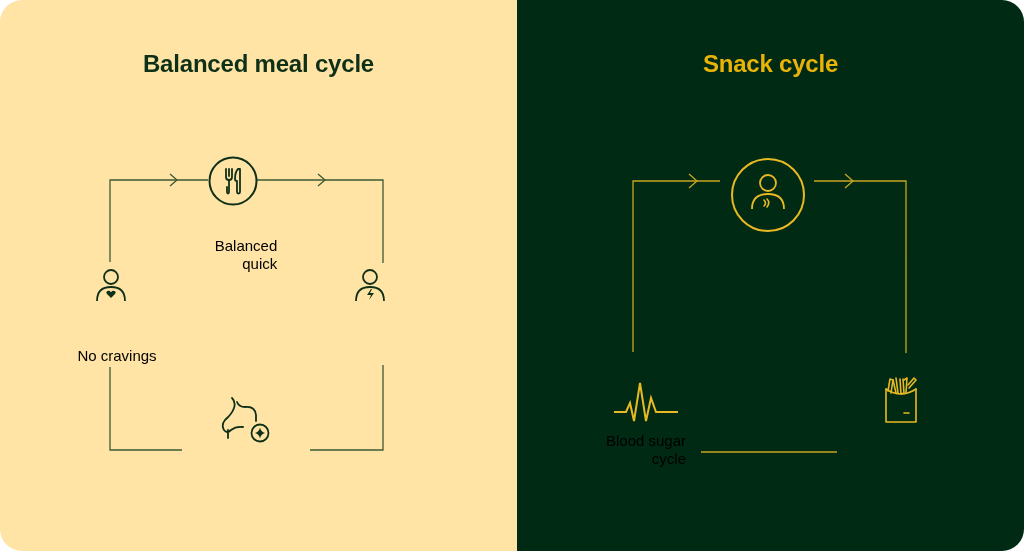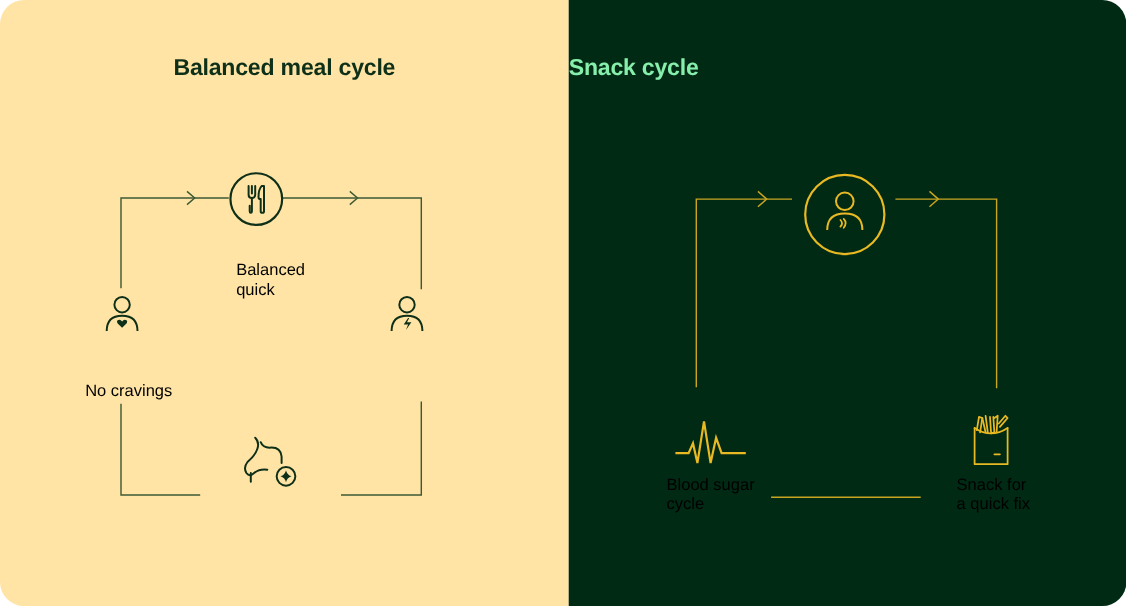--- a/index.html
+++ b/index.html
@@ -6,28 +6,28 @@
     body { width: 1024px; height: 551px; overflow: hidden; }
     .frame {
       position: relative; width: 1024px; height: 551px;
       border-radius: 22px; overflow: hidden;
       font-family: "Liberation Sans", "DejaVu Sans", sans-serif;
     }
     .panel { position: absolute; top: 0; height: 551px; }
     .panel.left { left: 0; width: 517px; background: #FFE4A6; color: #0F3018; }
     .panel.right { left: 517px; width: 507px; background: #002A14; color: #E6E2D2; }
     .title {
-      position: absolute; top: 50px; font-size: 21px; font-weight: bold;
+      position: absolute; top: 50px; font-size: 24px; font-weight: bold;
       letter-spacing: -0.2px; white-space: nowrap;
     }
     .left .title { left: 0; width: 517px; text-align: center; color: #0F3018; }
-    .right .title { left: 0; width: 507px; color: #86efac; }
+    .right .title { left: 0; width: 507px; text-align: center; color: #eab308; }
     svg.lines { position: absolute; left: 0; top: 0; width: 1024px; height: 551px; pointer-events: none; }
     .label {
-      position: absolute; text-align: left; font-size: 15px; line-height: 18px;
+      position: absolute; text-align: right; font-size: 15px; line-height: 18px;
       white-space: nowrap; transform: translateX(-50%);
     }
     .label span { display: block; }
     .icon { position: absolute; }
   </style>
 </head>
 <body>
 
 <div class="frame">
 
@@ -120,18 +120,14 @@
       <path d="M4 14 q15 10 30 0"></path>
       <path d="M6 16 l2 -12 l3 1 l-2 13"></path>
       <path d="M11 5 l3 13"></path>
       <path d="M14 3 l2 15"></path>
       <path d="M18 4 l1 15 l3 -1 l-1 -14"></path>
       <path d="M22 5 l3 -2 l-1 15"></path>
       <path d="M26 10 l6 -7 l2 2 l-7 8"></path>
       <line x1="22" y1="38" x2="27" y2="38"></line>
     </g>
   </svg>
-  <div class="label" style="left:903px;top:432px">
-    <span>Snack for</span>
-    <span>a quick fix</span>
-  </div>
 
 </div>
 
 </body></html>

